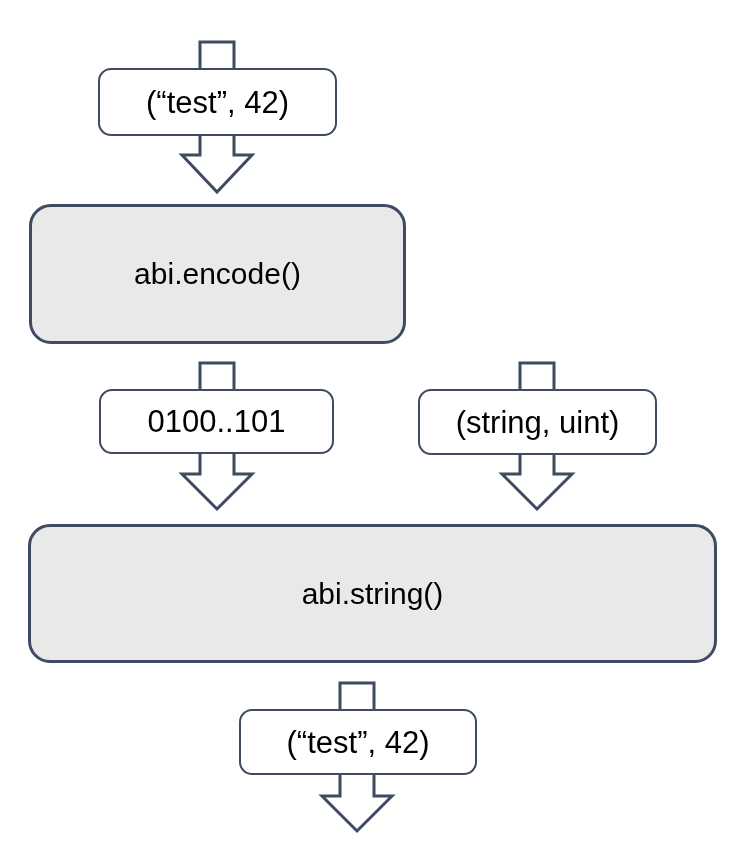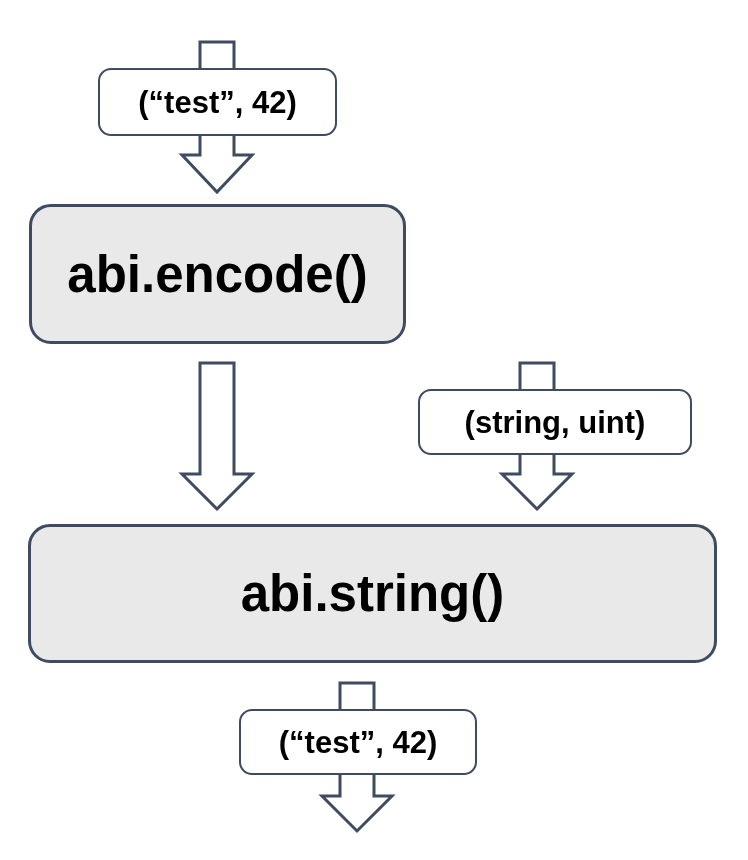--- a/index.html
+++ b/index.html
@@ -34,38 +34,37 @@
     stroke-linejoin:miter;
   }
   .node{
     position:absolute;
     display:flex;
     align-items:center;
     justify-content:center;
     text-align:left;
     color:var(--text);
     line-height:1;
-    font-weight:bold;
   }
   .data-label{
     background:var(--label-fill);
     border:2.5px solid var(--stroke);
     border-radius:13px;
     font-size:31px;
   }
   .process{
     background:var(--process-fill);
     border:3px solid var(--stroke);
     border-radius:22px;
-    font-size:51px;
+    font-size:30px;
   }
   .n-input  {left:98px;  top:68px;  width:239px; height:68px;}
   .n-encode {left:29px;  top:204px; width:377px; height:140px;}
   .n-bytes  {left:99px;  top:389px; width:235px; height:65px;}
-  .n-types  {left:418px; top:389px; width:274px; height:66px;}
+  .n-types  {left:418px; top:389px; width:239px; height:66px;}
   .n-decode {left:28px;  top:524px; width:689px; height:139px;}
   .n-output {left:239px; top:709px; width:238px; height:66px;}
 </style>
 </head>
 <body>
 
 <div class="canvas">
 
   <svg class="arrow-layer" viewBox="0 0 748 860" xmlns="http://www.w3.org/2000/svg">
     <path class="arrow" d="M200,42 L234,42 L234,474 L252,474 L217,509 L182,474 L200,474 Z" transform="translate(0,0)" visibility="hidden"></path>
@@ -76,20 +75,21 @@
 
     <path class="arrow" d="M520,363 L554,363 L554,474 L572,474 L537,509 L502,474 L520,474 Z"></path>
 
     <path class="arrow" d="M340,683 L374,683 L374,796 L392,796 L357,831 L322,796 L340,796 Z"></path>
   </svg>
 
   <div class="node data-label n-input">(“test”, 42)</div>
 
   <div class="node process n-encode">abi.encode()</div>
 
+  <div class="node data-label n-bytes">0100..101</div>
 
   <div class="node data-label n-types">(string, uint)</div>
 
   <div class="node process n-decode">abi.string()</div>
 
   <div class="node data-label n-output">(“test”, 42)</div>
 
 </div>
 
 </body></html>

